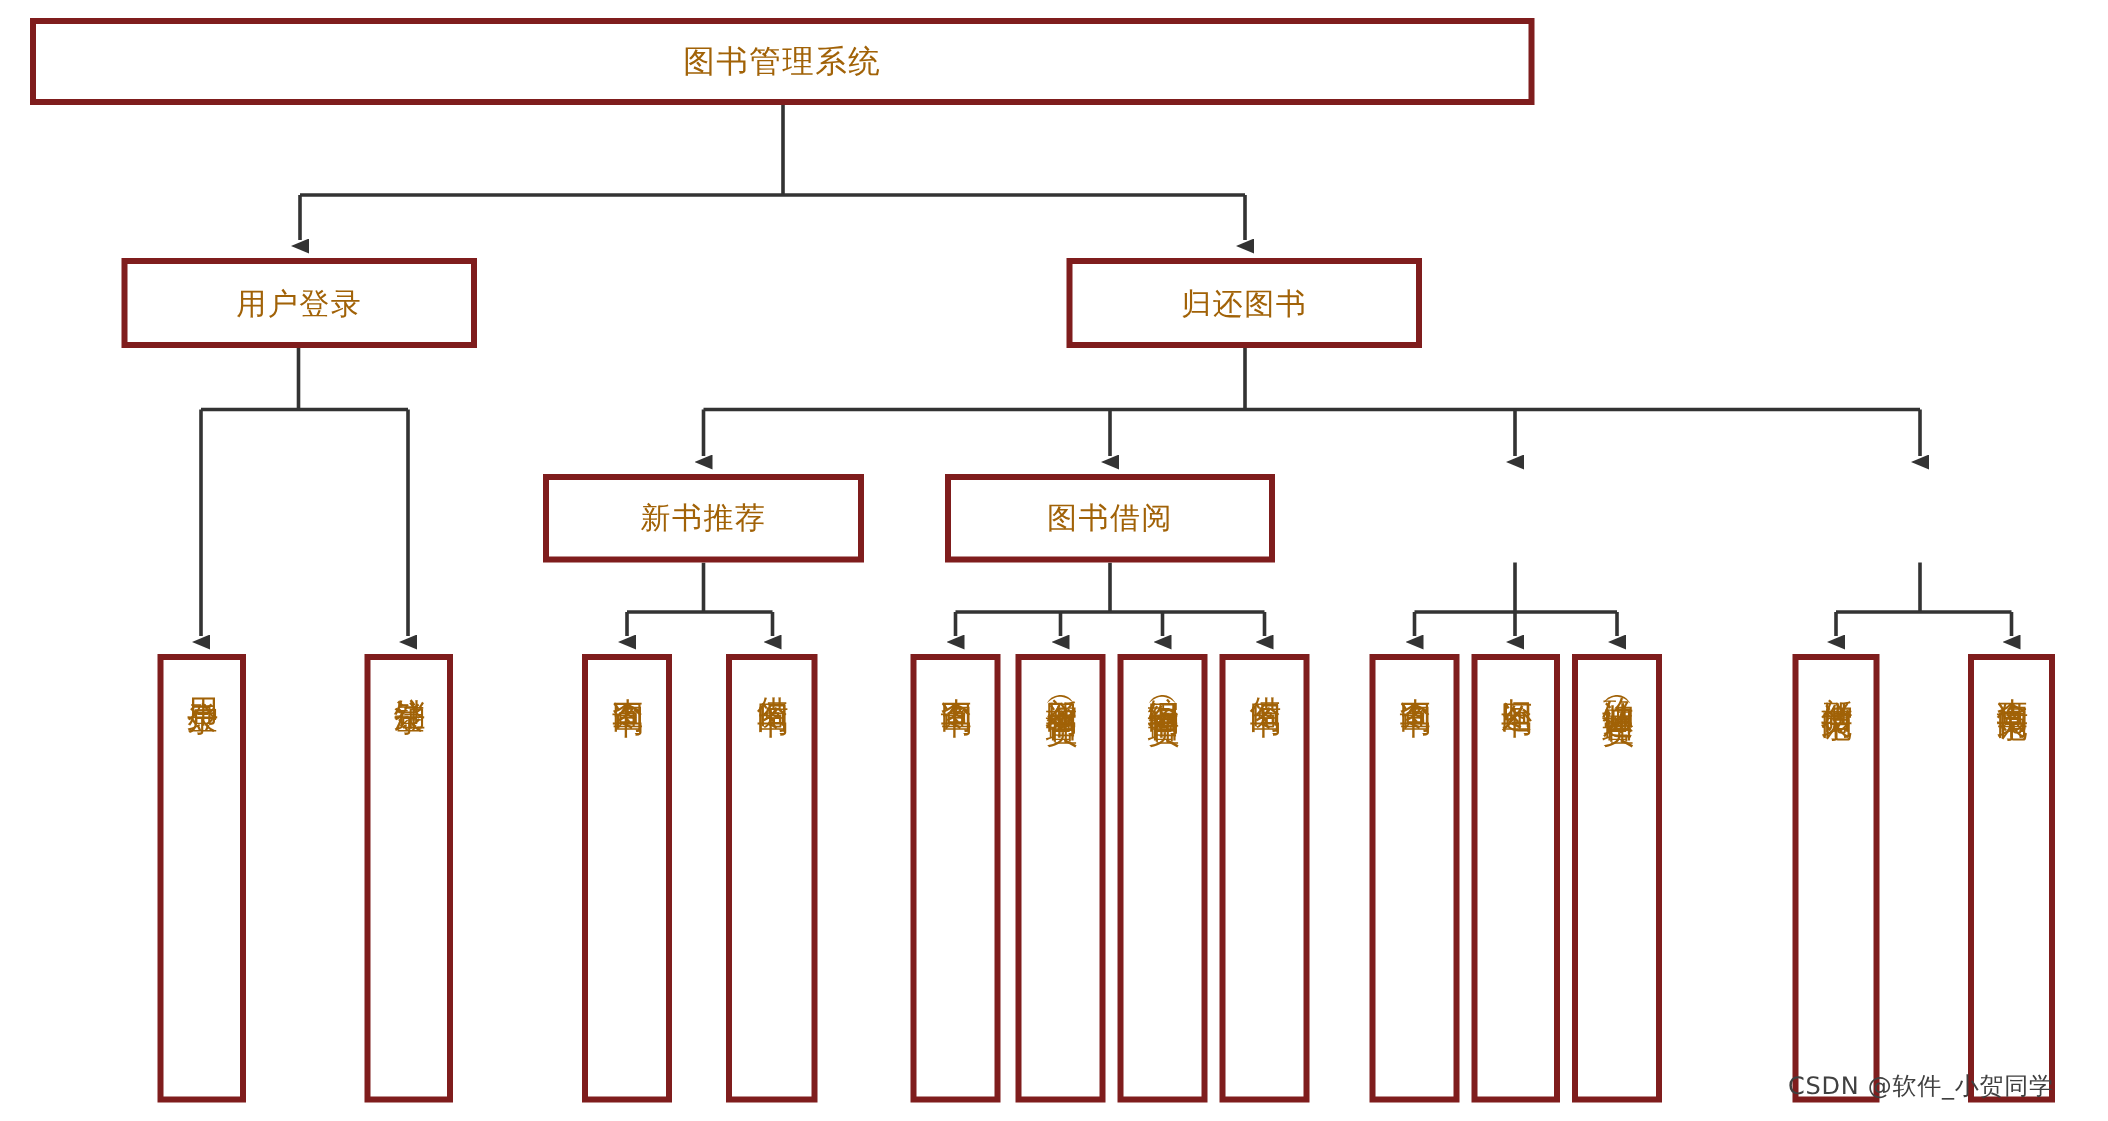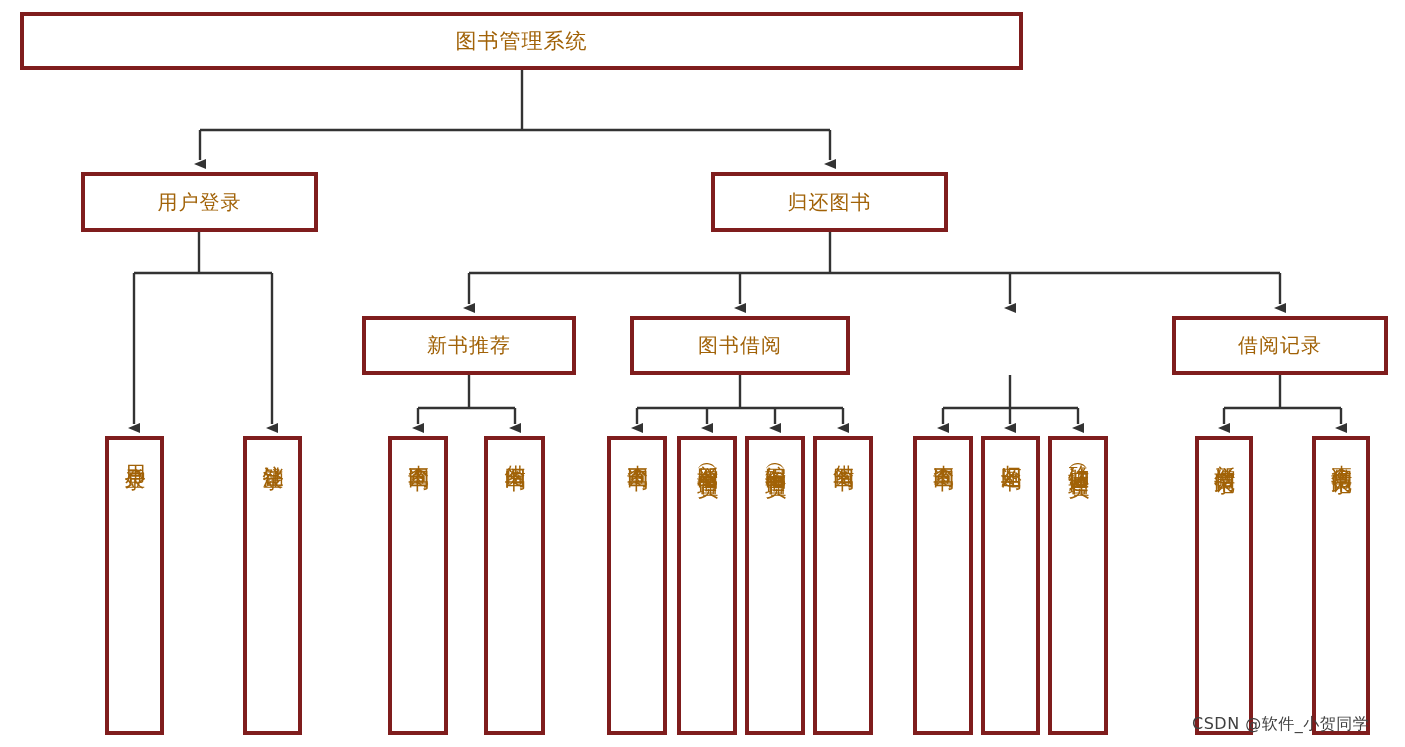--- a/index.html
+++ b/index.html
@@ -139,23 +139,20 @@
   <div class="node node-l1" id="node-l1-1" style="left: 711px; top: 172px; width: 237px; height: 60px;">
     <span>归还图书</span>
   </div>
 
   <div class="node node-l2" id="node-l2-0" style="left: 362px; top: 316px; width: 214px; height: 59px;">
     <span>新书推荐</span>
   </div>
   <div class="node node-l2" id="node-l2-1" style="left: 630px; top: 316px; width: 220px; height: 59px;">
     <span>图书借阅</span>
   </div>
-  <div class="node node-l2" id="node-l2-3" style="left: 1172px; top: 316px; width: 216px; height: 59px;">
-    <span>借阅记录</span>
-  </div>
 
   <div class="node node-leaf" id="node-leaf-0" style="left: 105px; top: 436px; width: 59px; height: 299px;">
     <span class="vtext">用户登录</span>
   </div>
   <div class="node node-leaf" id="node-leaf-1" style="left: 243px; top: 436px; width: 59px; height: 299px;">
     <span class="vtext">注销登录</span>
   </div>
   <div class="node node-leaf" id="node-leaf-2" style="left: 388px; top: 436px; width: 60px; height: 299px;">
     <span class="vtext">查询图书</span>
   </div>

